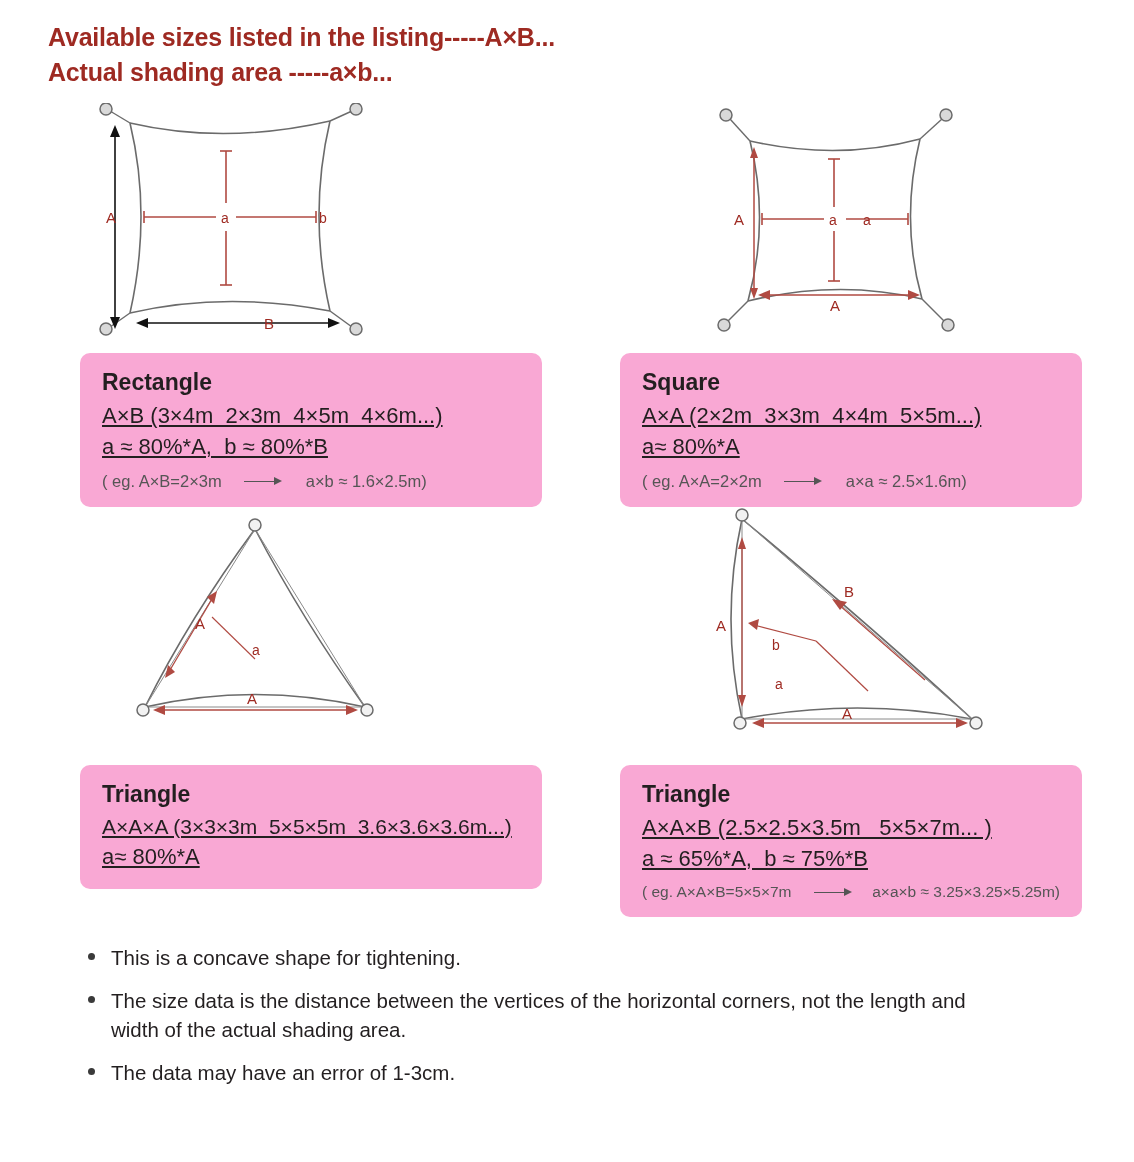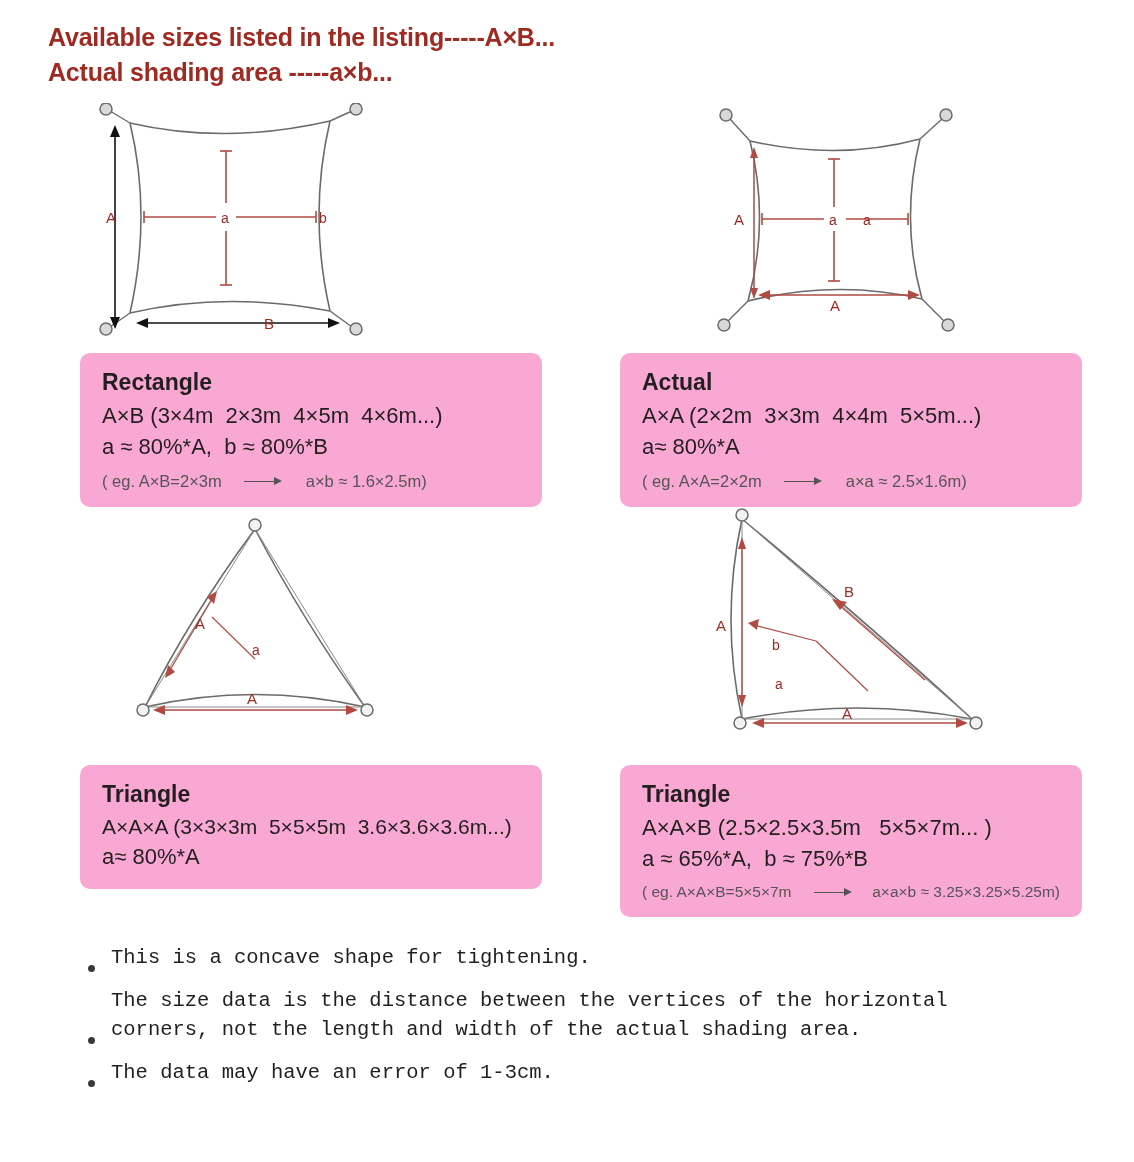--- a/index.html
+++ b/index.html
@@ -63,20 +63,21 @@
   .cap-title {
     font-size: 23px;
     font-weight: bold;
     line-height: 1.35;
     margin-bottom: 2px;
   }
   .cap-line {
     font-size: 22px;
     line-height: 1.42;
     white-space: pre;
+    text-decoration: underline;
   }
   .cap-eg {
     margin-top: 9px;
     font-size: 16.5px;
     color: #555;
     white-space: nowrap;
     display: flex;
     align-items: center;
     gap: 18px;
   }
@@ -103,23 +104,22 @@
     border-bottom: 4.5px solid transparent;
   }
 
   
   .notes {
     margin-top: 26px;
     margin-left: 48px;
   }
   .note {
     display: flex;
-    align-items: flex-end;
+    align-items: flex-start;
     margin-bottom: 14px;
-    font-family: Liberation Mono, monospace;
   }
   .bullet {
     width: 7px; height: 7px;
     border-radius: 50%;
     background: #3a3a3a;
     margin-top: 10px;
     margin-right: 16px;
     flex: 0 0 auto;
   }
   .note-text {
@@ -236,21 +236,21 @@
           <polygon points="138,192 150,187 150,197" fill="#b04a42"></polygon>
           <polygon points="300,192 288,187 288,197" fill="#b04a42"></polygon>
 
           <text class="lbl" x="114" y="122">A</text>
           <text class="lbl" x="210" y="208">A</text>
           <text class="lbl-sm" x="209" y="122">a</text>
           <text class="lbl-sm" x="243" y="122">a</text>
         </svg>
       </div>
       <div class="caption square-cap">
-        <div class="cap-title">Actual</div>
+        <div class="cap-title">Square</div>
         <div class="cap-line">A×A (2×2m  3×3m  4×4m  5×5m...)</div>
         <div class="cap-line">a≈ 80%*A</div>
         <div class="cap-eg">
           <span>( eg. A×A=2×2m</span>
           <span class="arrow-inline"></span>
           <span>a×a ≈ 2.5×1.6m)</span>
         </div>
       </div>
     </div>
 

